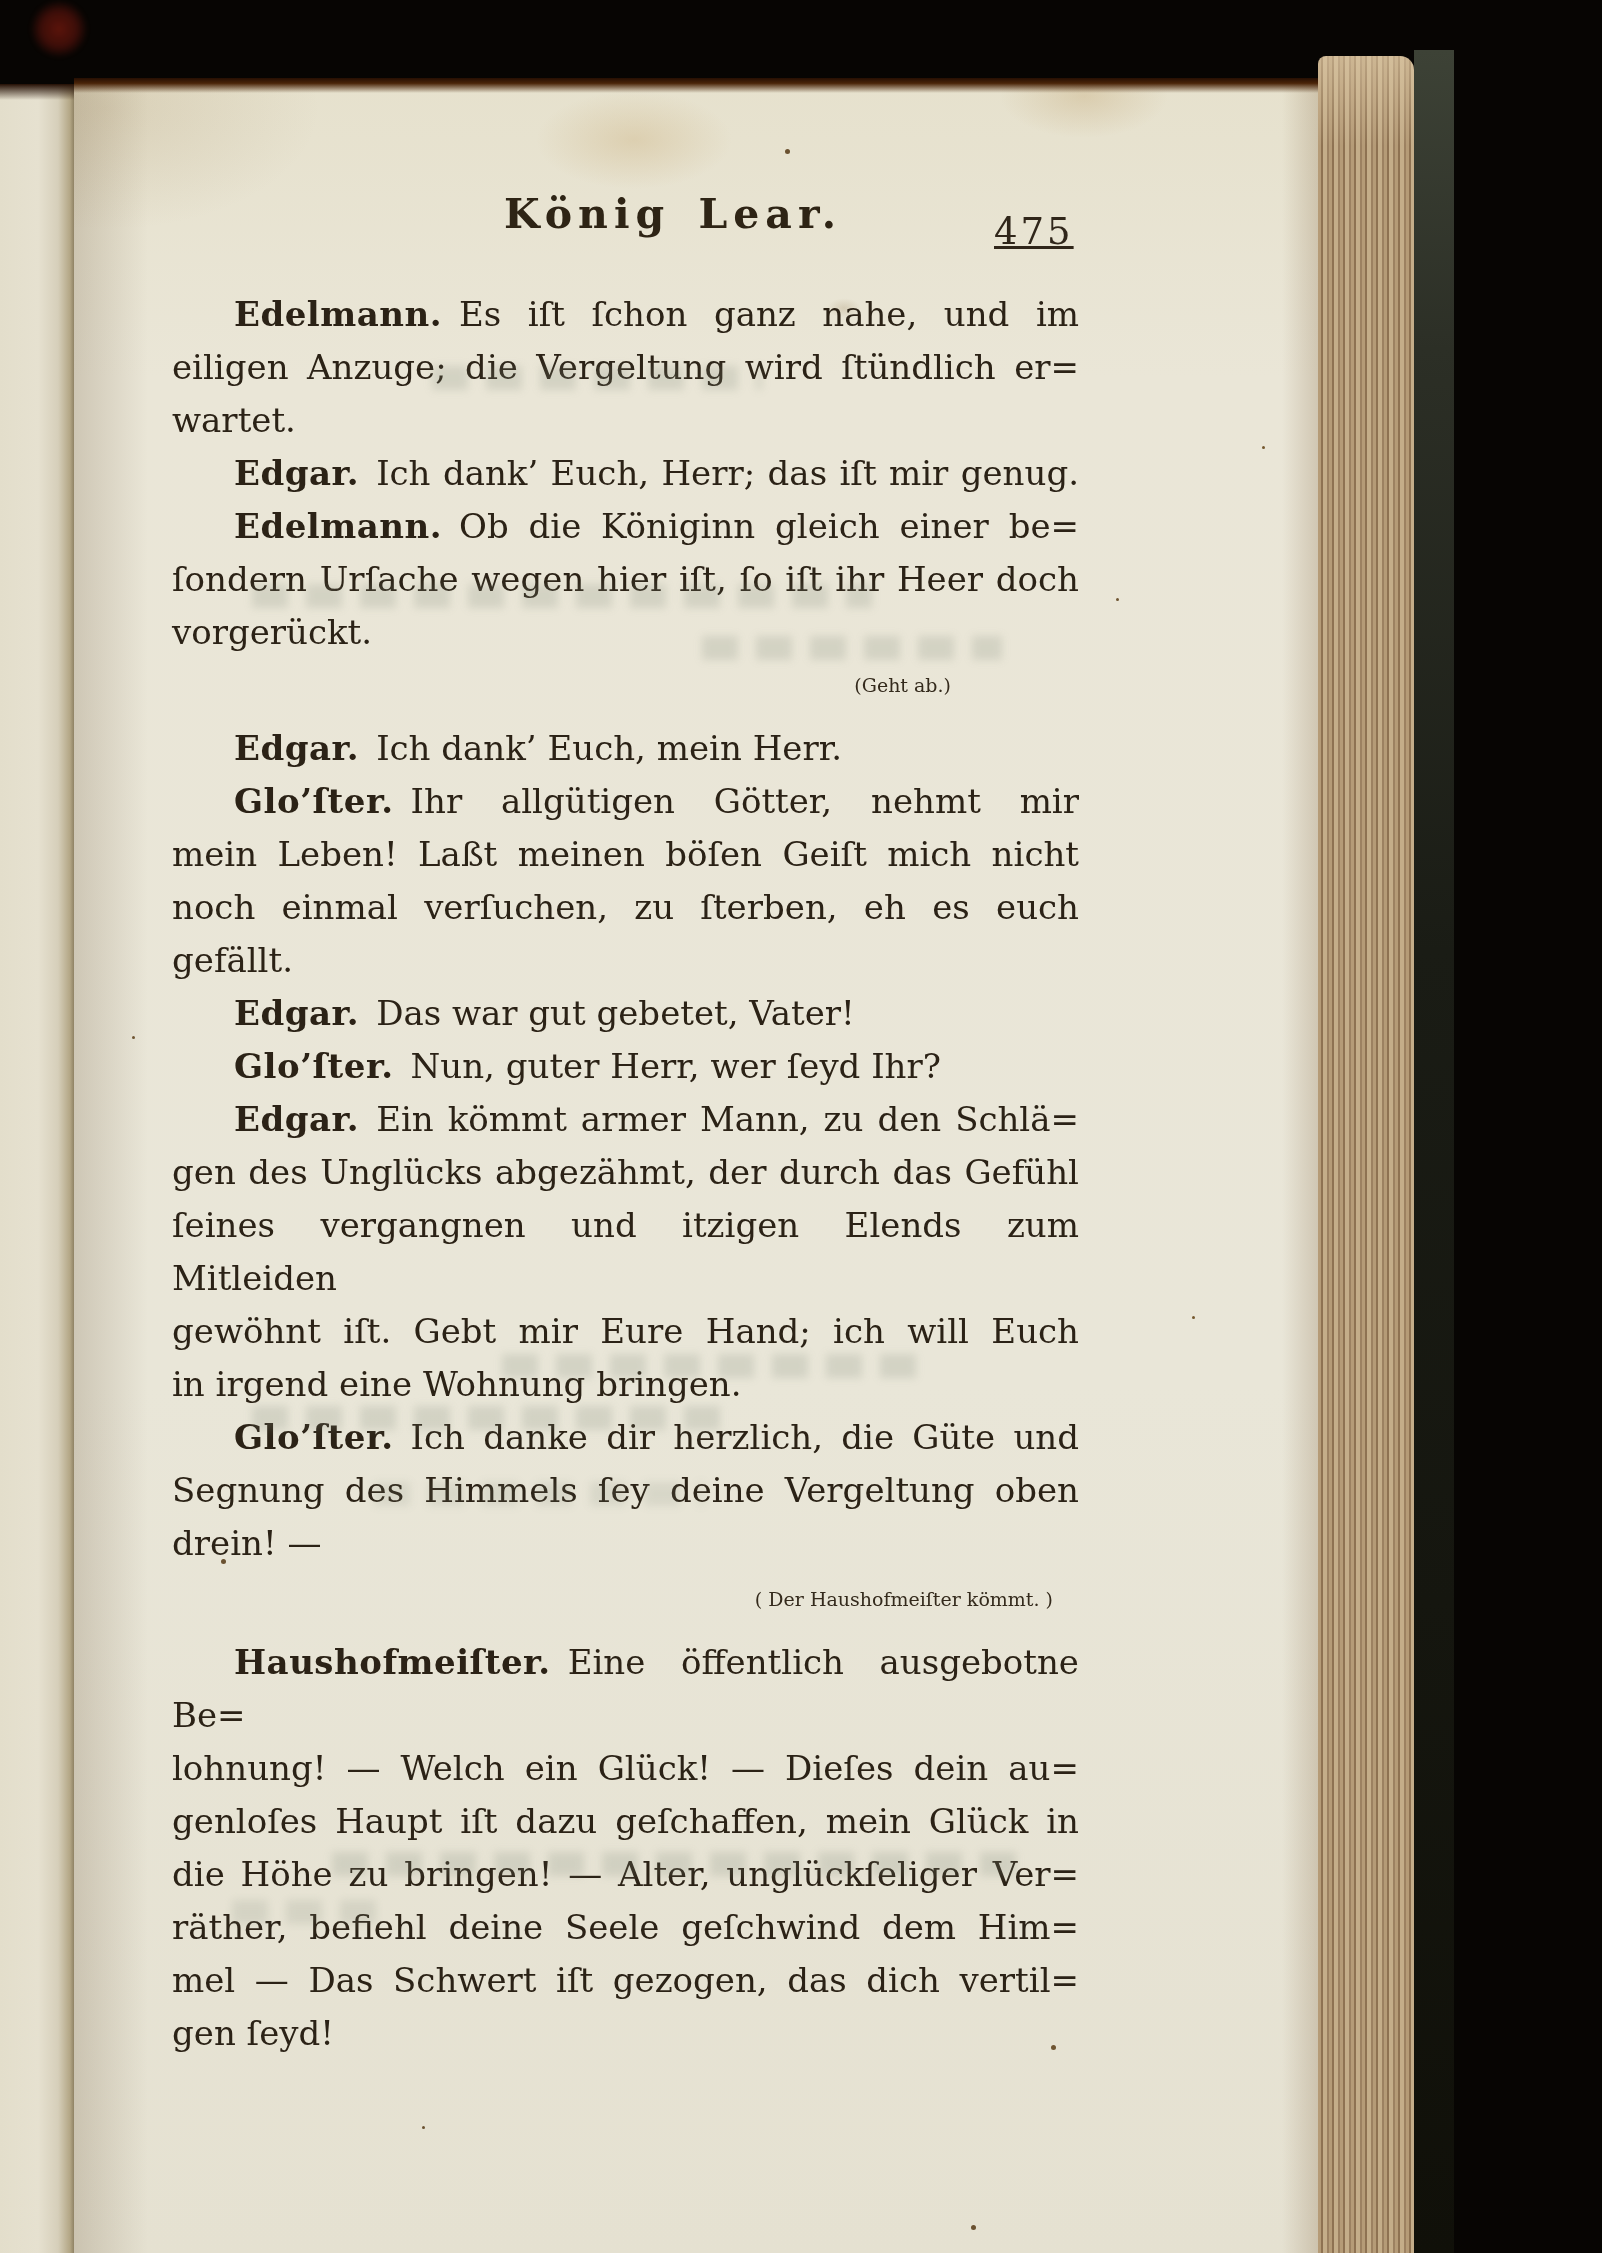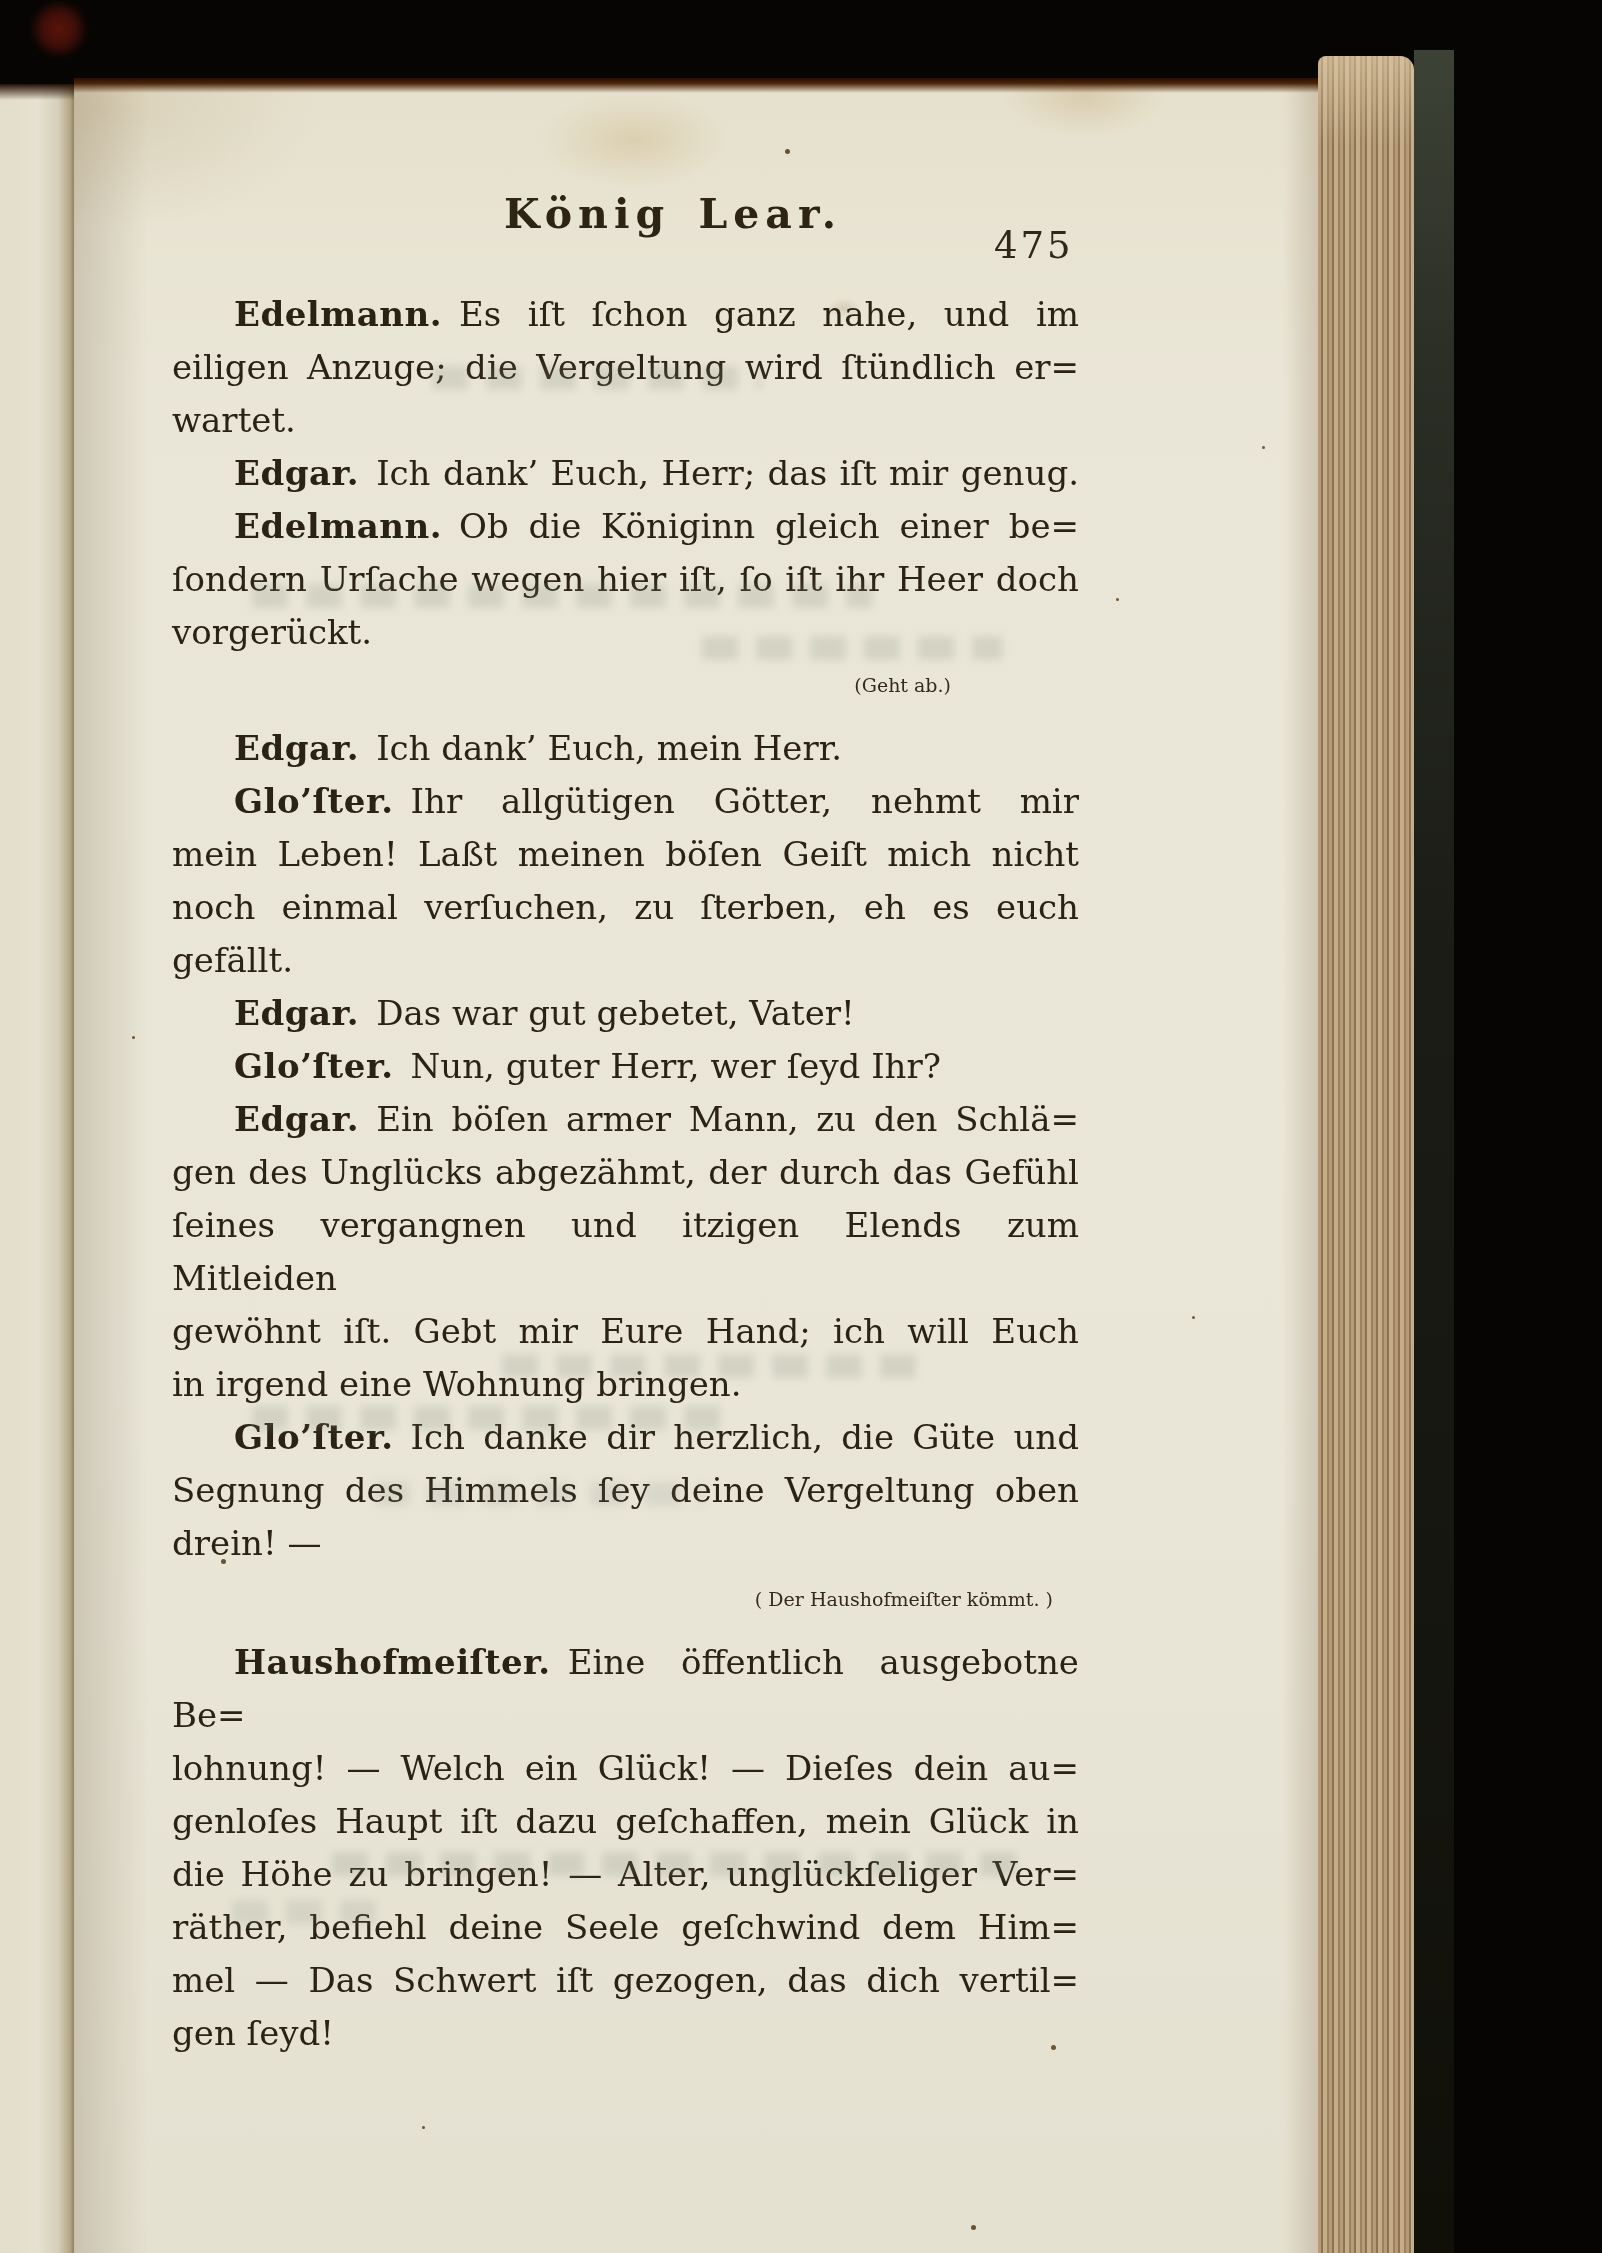--- a/index.html
+++ b/index.html
@@ -51,22 +51,22 @@
     position:absolute;left:30px;top:0;width:58px;height:58px;
     background:radial-gradient(closest-side,#6a170d 0%,#47100a 60%,rgba(40,8,4,0) 100%);
     filter:blur(2px);opacity:.85;
   }
   
   .running-title{
     position:absolute;left:430px;top:112px;
     font-size:41px;font-weight:bold;letter-spacing:6px;word-spacing:8px;color:#2e2415;
   }
   .page-number{
-    position:absolute;left:920px;top:146px;
-    font-size:37px;letter-spacing:3px;color:#30261a;
+    position:absolute;left:920px;top:132px;
+    font-size:37px;letter-spacing:3px;color:#30261a;text-decoration:underline;
   }
   
   .text-block{
     position:absolute;left:98px;top:210px;width:907px;
     font-size:34px;line-height:53px;color:#2b2216;
   }
   .line{white-space:normal;}
   .line.just{text-align:justify;text-align-last:justify;}
   .line.indent{text-indent:62px;}
   .line.gap{margin-top:14px;}
@@ -108,21 +108,21 @@
         <div class="line indent just"><span class="speaker">Edelmann.</span><span>Ob die Königinn gleich einer be=</span></div>
         <div class="line just"><span>ſondern Urſache wegen hier iſt, ſo iſt ihr Heer doch</span></div>
         <div class="line"><span>vorgerückt.</span></div>
         <div class="line stage stage-wide"><span>(Geht ab.)</span></div>
         <div class="line indent gap"><span class="speaker">Edgar.</span><span>Ich dank’ Euch, mein Herr.</span></div>
         <div class="line indent just"><span class="speaker">Glo’ſter.</span><span>Ihr allgütigen Götter, nehmt mir</span></div>
         <div class="line just"><span>mein Leben! Laßt meinen böſen Geiſt mich nicht</span></div>
         <div class="line just"><span>noch einmal verſuchen, zu ſterben, eh es euch gefällt.</span></div>
         <div class="line indent"><span class="speaker">Edgar.</span><span>Das war gut gebetet, Vater!</span></div>
         <div class="line indent"><span class="speaker">Glo’ſter.</span><span>Nun, guter Herr, wer ſeyd Ihr?</span></div>
-        <div class="line indent just"><span class="speaker">Edgar.</span><span>Ein böſen armer Mann, zu den Schlä=</span></div>
+        <div class="line indent just"><span class="speaker">Edgar.</span><span>Ein kömmt armer Mann, zu den Schlä=</span></div>
         <div class="line just"><span>gen des Unglücks abgezähmt, der durch das Gefühl</span></div>
         <div class="line just"><span>ſeines vergangnen und itzigen Elends zum Mitleiden</span></div>
         <div class="line just"><span>gewöhnt iſt. Gebt mir Eure Hand; ich will Euch</span></div>
         <div class="line"><span>in irgend eine Wohnung bringen.</span></div>
         <div class="line indent just"><span class="speaker">Glo’ſter.</span><span>Ich danke dir herzlich, die Güte und</span></div>
         <div class="line just"><span>Segnung des Himmels ſey deine Vergeltung oben</span></div>
         <div class="line"><span>drein! —</span></div>
         <div class="line stage stage-narrow"><span>( Der Haushofmeiſter kömmt. )</span></div>
         <div class="line indent just gap"><span class="speaker">Haushofmeiſter.</span><span>Eine öffentlich ausgebotne Be=</span></div>
         <div class="line just"><span>lohnung! — Welch ein Glück! — Dieſes dein au=</span></div>

